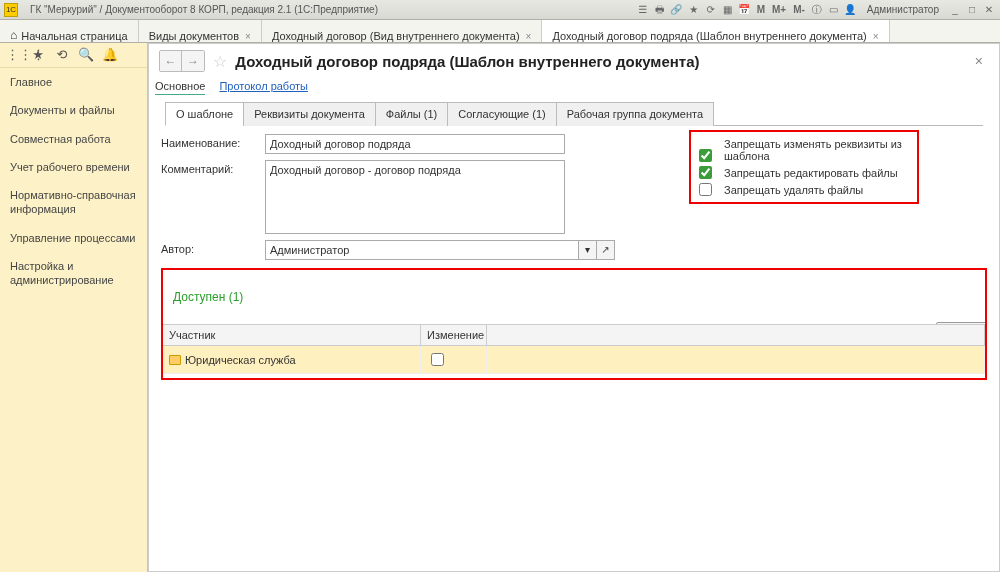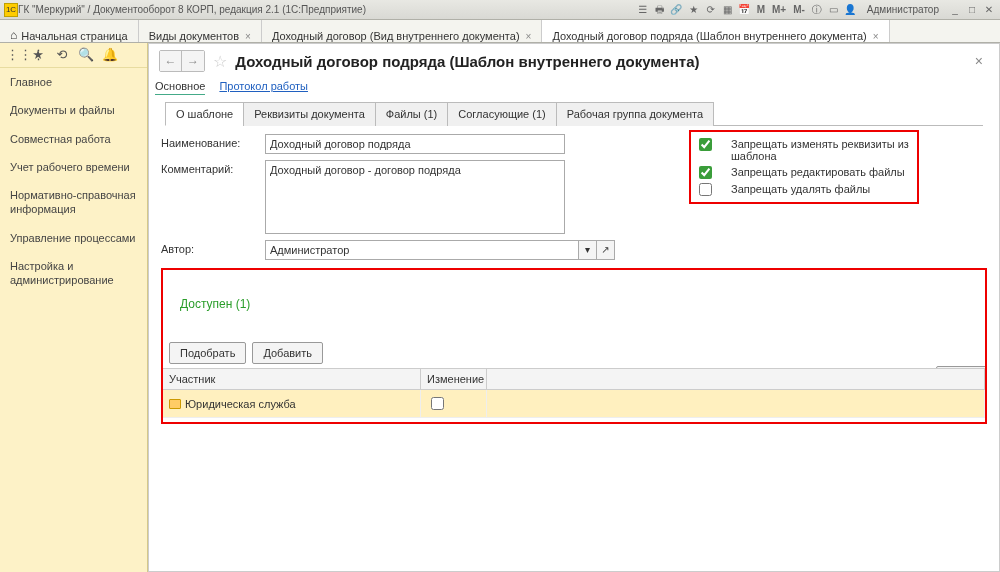--- a/index.html
+++ b/index.html
@@ -1,18 +1,18 @@
 <!DOCTYPE html>
 <html><head>
 <meta charset="utf-8">
 <style>
 *{box-sizing:border-box;font-family:Arial,sans-serif;font-size:11px;color:#333}
 body{margin:0;background:#d9d9d4;width:1000px;height:572px;overflow:hidden}
 .titlebar{height:20px;background:linear-gradient(#e8e8e3,#d9d9d4);display:flex;align-items:center;padding:0 4px;border-bottom:1px solid #b0b0a8}
-.tb-logo{width:14px;height:14px;background:#ffcc00;border:1px solid #c0a000;margin-right:0;font-size:8px;text-align:center;line-height:12px;font-weight:normal}
+.tb-logo{width:14px;height:14px;background:#ffcc00;border:1px solid #c0a000;margin-right:12px;font-size:8px;text-align:center;line-height:12px;font-weight:normal}
 .tb-title{flex:1;font-size:10px;color:#555}
 .tb-icons{display:flex;gap:3px;align-items:center}
 .tb-icon{width:14px;height:14px;font-size:10px;text-align:center;line-height:14px;color:#666;cursor:pointer}
 .tb-m{font-weight:bold;font-size:10px;color:#666;padding:0 2px;cursor:pointer}
 .tb-user{font-size:10px;color:#555;margin:0 6px}
 .tabstrip{height:23px;background:#f4f4ef;display:flex;border-bottom:1px solid #b0b0a8}
 .tab{display:flex;align-items:flex-end;padding:0 10px;border-right:1px solid #ccc;background:#f4f4ef;cursor:pointer;font-size:11px;gap:4px}
 .tab.home::before{content:"⌂";font-size:12px}
 .tab-x{font-size:10px;color:#888;margin-left:2px;cursor:pointer}
 .tab.active{background:#fff}
@@ -45,34 +45,34 @@
 .doc-tab.active{background:#fff;border-bottom:1px solid #fff}
 .form-area{padding:8px 12px;display:flex;gap:8px;position:relative}
 .form-left{display:grid;grid-template-columns:80px 300px;gap:6px 24px;align-items:start}
 .lbl{font-size:11px;color:#333;padding-top:3px}
 .inp{border:1px solid #aaa;padding:3px 4px;font-size:11px;width:100%;height:20px}
 .ta{border:1px solid #aaa;padding:3px 4px;font-size:11px;width:100%;height:74px;resize:none}
 .author-row{display:flex;gap:0;width:350px}
 .author-row .inp{flex:1}
 .mini-btn{width:18px;height:20px;border:1px solid #aaa;border-left:none;background:#f4f4f4;text-align:center;line-height:18px;font-size:10px;cursor:pointer}
 .checks{border:2px solid #e00;padding:4px 8px;position:absolute;left:540px;top:4px;width:230px}
-.chk-row{display:flex;align-items:flex-start;gap:19px;padding:2px 0;font-size:11px}
+.chk-row{display:flex;align-items:flex-end;gap:12px;padding:2px 0;font-size:11px}
 .chk-row input{margin:0;accent-color:#3a9d3a}
 .section-title{color:#2a9d2a;font-size:12px;padding:4px 0 6px;margin:0 12px}
 .list-tools{display:flex;gap:6px;padding:4px 12px;align-items:center}
 .gh{padding:4px 6px;border-right:1px solid #ccc;font-size:11px}
 .gh.c1{width:258px}
 .gh.c2{width:66px}
 .grid-row{display:flex;background:#fff0bf;border-bottom:1px solid #eee}
 .gc{padding:4px 6px;border-right:1px solid #eee;font-size:11px;display:flex;align-items:center;gap:4px}
 .gc.c1{width:258px}
 .gc.c2{width:66px}
 .folder-icon{width:12px;height:10px;background:#fc6;border:1px solid #c90;border-radius:1px}
 .redwrap{margin:0 12px;border:2px solid #e00;position:relative;padding-bottom:4px}
-.redwrap .section-title{margin:11px;padding:16px 6px}
+.redwrap .section-title{margin:4px;padding:16px 6px}
 .redwrap .list-tools{padding:4px 6px}
 .redwrap .grid-head-inner{display:flex;background:#f4f4f4;border-top:1px solid #ccc;border-bottom:1px solid #ccc}
 </style>
 </head>
 <body>
 
 <div class="titlebar">
   <div class="tb-logo">1C</div>
   <div class="tb-title">ГК "Меркурий" / Документооборот 8 КОРП, редакция 2.1   (1С:Предприятие)</div>
   <div class="tb-icons">
@@ -182,24 +182,20 @@
           </label>
         <label class="chk-row">
             <input type="checkbox" style="">
             <span>Запрещать удалять файлы</span>
           </label>
       </div>
     </div>
 
     <div class="redwrap">
       <div class="section-title">Доступен (1)</div>
-      <div class="list-tools">
-        <button class="btn">Подобрать</button>
-        <button class="btn">Добавить</button>
-      </div>
       <div class="grid-head-inner">
         <div class="gh c1">Участник</div>
         <div class="gh c2">Изменение</div>
         <div class="gh" style="flex:1"></div>
       </div>
       <div class="grid-row">
         <div class="gc c1">
             <span class="folder-icon"></span>
             <span>Юридическая служба</span>
           </div>

